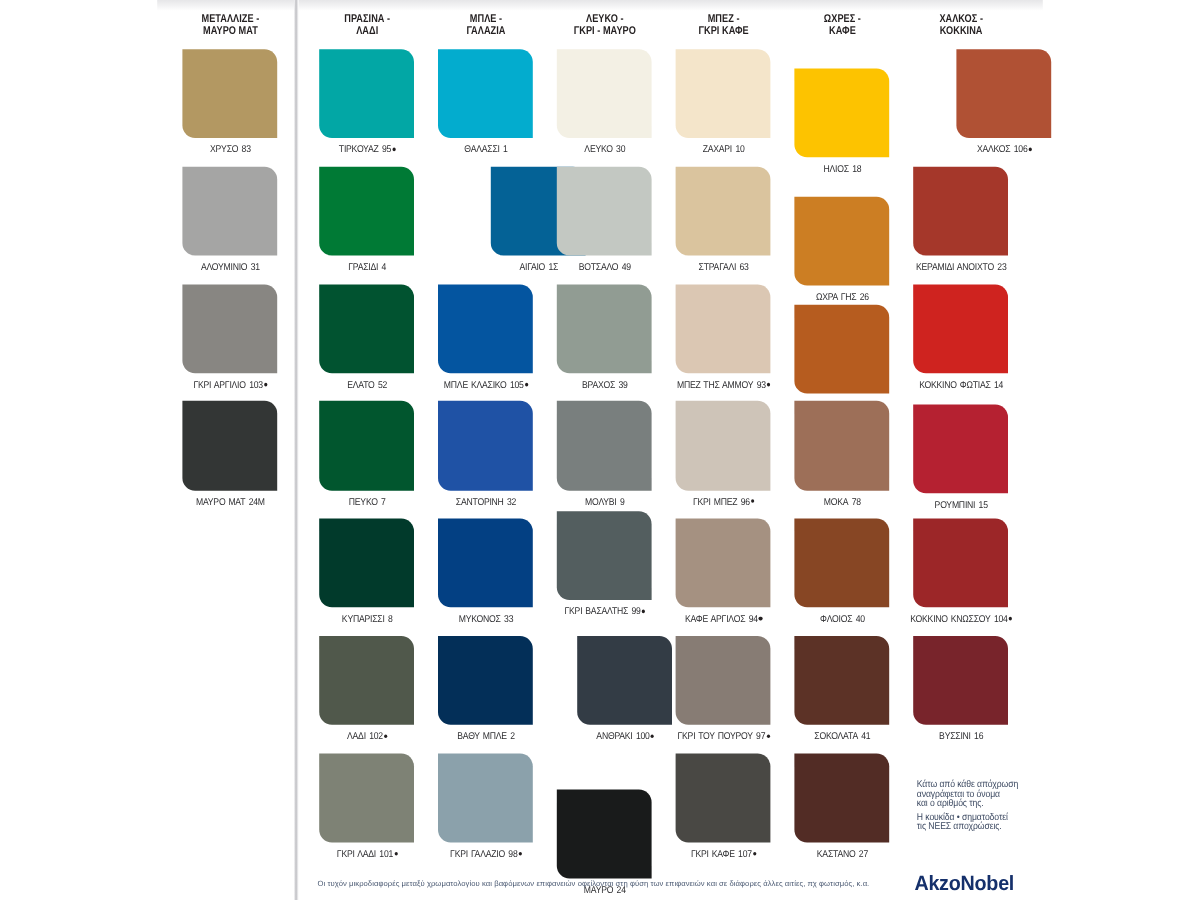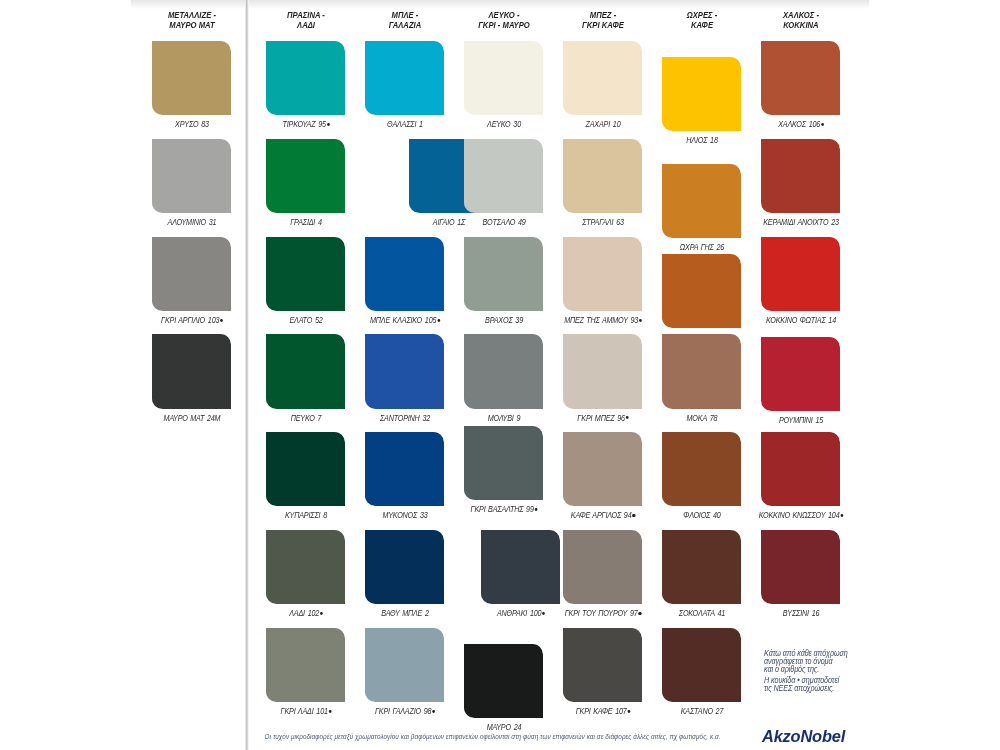--- a/index.html
+++ b/index.html
@@ -1,19 +1,19 @@
 <!DOCTYPE html>
 <html><head>
 <meta charset="utf-8">
 <title>Color Chart</title>
 <style>
   html,body{margin:0;padding:0;}
   body{width:1000px;height:750px;background:#ffffff;overflow:hidden;
        font-family:"Liberation Sans",sans-serif;}
-  #page{position:relative;width:1000px;height:750px;font-style:italic;}
+  #page{position:relative;width:1000px;height:750px;}
   .topfade{position:absolute;left:131px;top:0;width:738px;height:9px;
            background:linear-gradient(to bottom,#e6e6e8 0%,#f2f2f3 50%,#ffffff 100%);}
   .vdiv{position:absolute;left:244.7px;top:0;width:4.3px;height:750px;
         background:linear-gradient(to right,#ffffff 0%,#dedee1 17%,#c2c2c5 40%,#ccccd0 56%,#e8e8ea 76%,#ffffff 100%);}
   .col{position:absolute;top:0;width:79px;}
   .colhead{position:absolute;width:180px;left:-50.5px;top:10.2px;text-align:center;
            font-size:9.4px;font-weight:bold;line-height:9.6px;color:#231f20;letter-spacing:0.04px;
            transform:scaleX(0.815);transform-origin:50% 0;}
   .sw{position:absolute;left:0;width:79px;}
   .chip{width:79.4px;height:74.2px;border-radius:0 10.6px 0 10.6px;}
@@ -140,21 +140,21 @@
           <div class="lbl"><span>ΜΟΛΥΒΙ</span><span class="code">9</span></div>
         </div>
         <div class="sw" style="top: 426px;">
           <div class="chip" title="ΓΚΡΙ ΒΑΣΑΛΤΗΣ 99" style="background: rgb(83, 94, 95);"></div>
           <div class="lbl"><span>ΓΚΡΙ ΒΑΣΑΛΤΗΣ</span><span class="code">99</span><span class="dot"></span></div>
         </div>
         <div class="sw" style="top: 530px; margin-left: 17px;">
           <div class="chip" title="ΑΝΘΡΑΚΙ 100" style="background: rgb(51, 60, 69);"></div>
           <div class="lbl"><span>ΑΝΘΡΑΚΙ</span><span class="code">100</span><span class="dot"></span></div>
         </div>
-        <div class="sw" style="top: 644px;">
+        <div class="sw" style="top: 658px;">
           <div class="chip" title="ΜΑΥΡΟ 24" style="background: rgb(25, 27, 27);"></div>
           <div class="lbl"><span>ΜΑΥΡΟ</span><span class="code">24</span></div>
         </div>
       </div>
       <div class="col" style="left: 563px;">
         <div class="colhead"><span>ΜΠΕΖ -</span><br><span>ΓΚΡΙ ΚΑΦΕ</span></div>
         <div class="sw" style="top: 41px;">
           <div class="chip" title="ΖΑΧΑΡΙ 10" style="background: rgb(244, 229, 202);"></div>
           <div class="lbl"><span>ΖΑΧΑΡΙ</span><span class="code">10</span></div>
         </div>
@@ -209,21 +209,21 @@
           <div class="chip" title="ΣΟΚΟΛΑΤΑ 41" style="background: rgb(92, 50, 38);"></div>
           <div class="lbl"><span>ΣΟΚΟΛΑΤΑ</span><span class="code">41</span></div>
         </div>
         <div class="sw" style="top: 627.8px;">
           <div class="chip" title="ΚΑΣΤΑΝΟ 27" style="background: rgb(82, 44, 37);"></div>
           <div class="lbl"><span>ΚΑΣΤΑΝΟ</span><span class="code">27</span></div>
         </div>
       </div>
       <div class="col" style="left: 761px;">
         <div class="colhead"><span>ΧΑΛΚΟΣ -</span><br><span>ΚΟΚΚΙΝΑ</span></div>
-        <div class="sw" style="top: 41px;">
+        <div class="sw" style="top: 41px; margin-left: 36px;">
           <div class="chip" title="ΧΑΛΚΟΣ 106" style="background: rgb(176, 81, 52);"></div>
           <div class="lbl"><span>ΧΑΛΚΟΣ</span><span class="code">106</span><span class="dot"></span></div>
         </div>
         <div class="sw" style="top: 138.8px;">
           <div class="chip" title="ΚΕΡΑΜΙΔΙ ΑΝΟΙΧΤΟ 23" style="background: rgb(165, 55, 42);"></div>
           <div class="lbl"><span>ΚΕΡΑΜΙΔΙ ΑΝΟΙΧΤΟ</span><span class="code">23</span></div>
         </div>
         <div class="sw" style="top: 236.6px;">
           <div class="chip" title="ΚΟΚΚΙΝΟ ΦΩΤΙΑΣ 14" style="background: rgb(207, 35, 31);"></div>
           <div class="lbl"><span>ΚΟΚΚΙΝΟ ΦΩΤΙΑΣ</span><span class="code">14</span></div>

